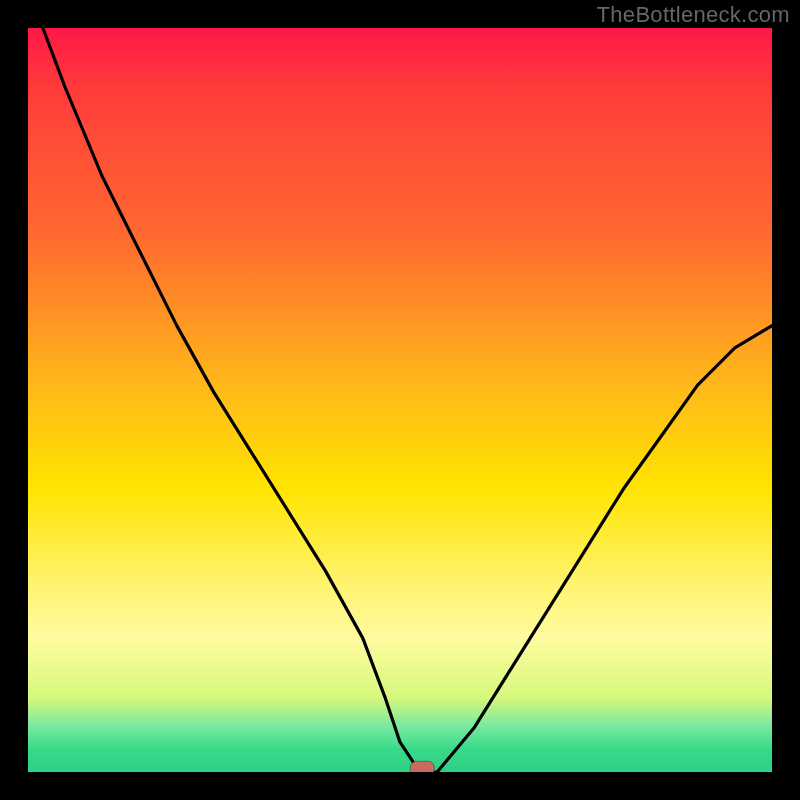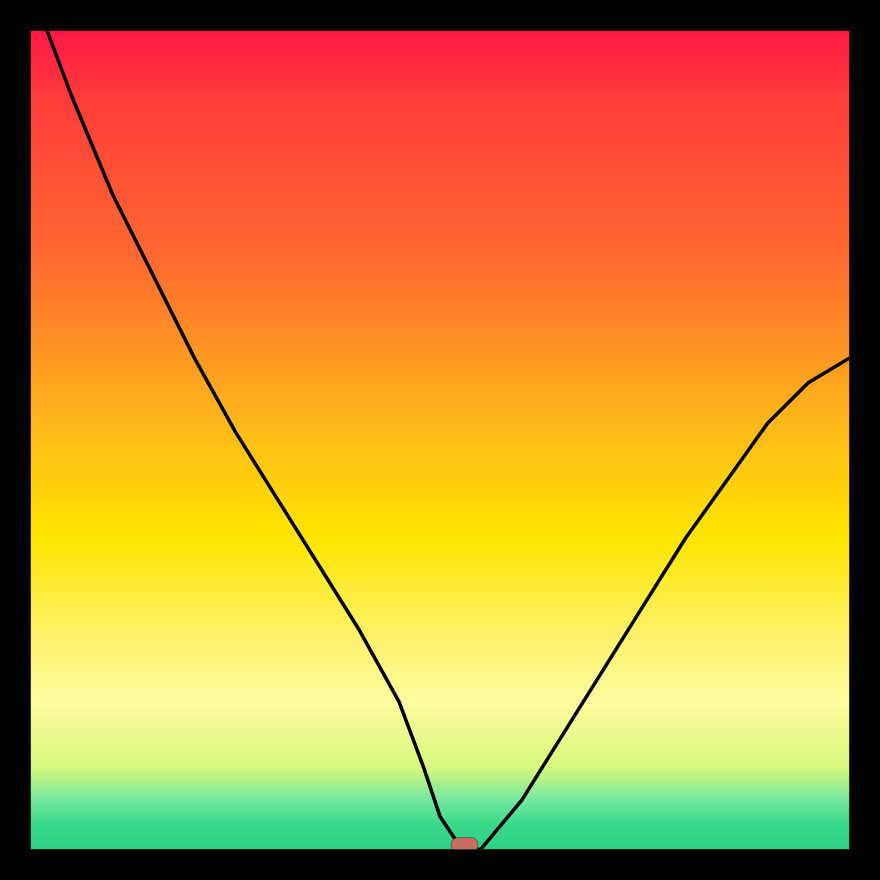--- a/index.html
+++ b/index.html
@@ -77,20 +77,21 @@
     fill: #c86b60;
     stroke: rgba(0,0,0,0.3);
     stroke-width: 1;
   }
 </style>
 </head>
 <body>
 
 <div class="frame">
 
+  <div class="watermark">TheBottleneck.com</div>
 
   <div class="plot-area">
     <div class="plot-bg"></div>
 
     <svg class="plot-svg" viewBox="0 0 744 744" preserveAspectRatio="none">
       <path id="curve-path" class="curve" d="M14.9 0.0 L37.2 59.5 L74.4 148.8 L111.6 223.2 L148.8 297.6 L186.0 364.6 L223.2 424.1 L260.4 483.6 L297.6 543.1 L334.8 610.1 L357.1 669.6 L372.0 714.2 L386.9 736.6 L401.8 744.0 L409.2 744.0 L446.4 699.4 L483.6 639.8 L520.8 580.3 L558.0 520.8 L595.2 461.3 L632.4 409.2 L669.6 357.1 L706.8 319.9 L744.0 297.6"></path>
       <rect id="opt-marker" class="marker" rx="6" ry="6" x="382.3" y="733.3" width="24" height="14"></rect>
     </svg>
   </div>
 

